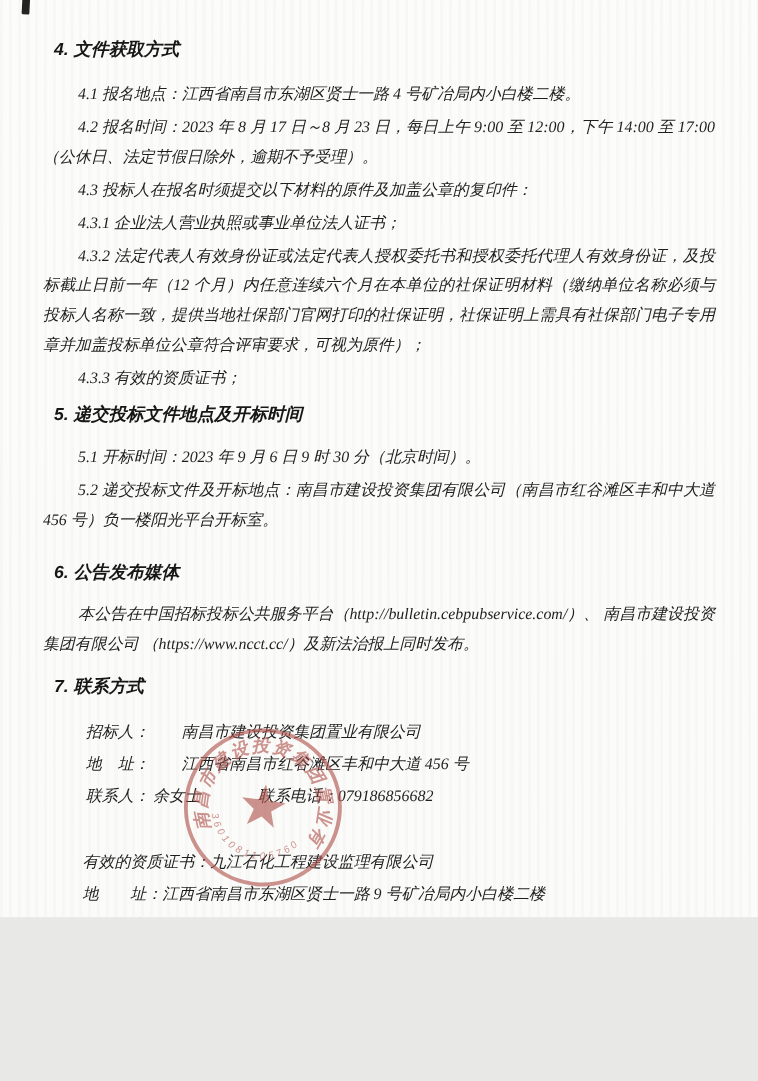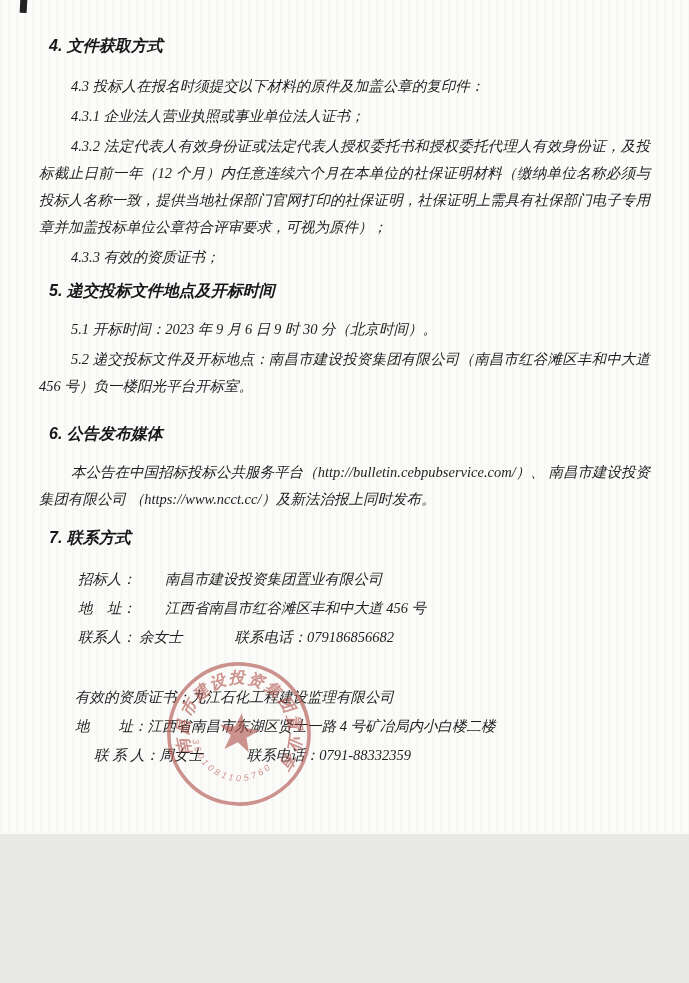--- a/index.html
+++ b/index.html
@@ -64,20 +64,22 @@
 </head>
 <body>
 
 <div class="page">
 
   <div class="corner-artifact"></div>
 
   <div class="content">
 
     <h2 class="sec-heading">4. 文件获取方式</h2>
+    <p class="body-par">4.1 报名地点：江西省南昌市东湖区贤士一路 4 号矿冶局内小白楼二楼。</p>
+    <p class="body-par">4.2 报名时间：2023 年 8 月 17 日～8 月 23 日，每日上午 9:00 至 12:00，下午 14:00 至 17:00（公休日、法定节假日除外，逾期不予受理）。</p>
     <p class="body-par">4.3 投标人在报名时须提交以下材料的原件及加盖公章的复印件：</p>
     <p class="body-par">4.3.1 企业法人营业执照或事业单位法人证书；</p>
     <p class="body-par">4.3.2 法定代表人有效身份证或法定代表人授权委托书和授权委托代理人有效身份证，及投标截止日前一年（12 个月）内任意连续六个月在本单位的社保证明材料（缴纳单位名称必须与投标人名称一致，提供当地社保部门官网打印的社保证明，社保证明上需具有社保部门电子专用章并加盖投标单位公章符合评审要求，可视为原件）；</p>
     <p class="body-par">4.3.3 有效的资质证书；</p>
 
     <h2 class="sec-heading h5x">5. 递交投标文件地点及开标时间</h2>
     <p class="body-par">5.1 开标时间：2023 年 9 月 6 日 9 时 30 分（北京时间）。</p>
     <p class="body-par">5.2 递交投标文件及开标地点：南昌市建设投资集团有限公司（南昌市红谷滩区丰和中大道 456 号）负一楼阳光平台开标室。</p>
 
     <h2 class="sec-heading h6x">6. 公告发布媒体</h2>
@@ -95,21 +97,21 @@
       <div class="contact-row">
         <span class="c-label">联系人：</span><span>余女士</span><span class="c-gap"></span><span class="c-gap"></span><span>联系电话：</span><span>079186856682</span>
       </div>
     </div>
 
     <div class="agency-block">
       <div class="contact-row">
         <span>有效的资质证书：</span><span>九江石化工程建设监理有限公司</span>
       </div>
       <div class="contact-row">
-        <span>地　　址：</span><span>江西省南昌市东湖区贤士一路 4 号矿冶局内小白楼二楼</span>
+        <span>地　　址：</span><span>江西省南昌市东湖区贤士一路 9 号矿冶局内小白楼二楼</span>
       </div>
       <div class="contact-row">
         <span style="margin-left:19px">联 系 人：</span><span>周女士</span><span class="c-gap"></span><span class="c-gap-sm"></span><span>联系电话：</span><span>0791-88332359</span>
       </div>
     </div>
 
   </div>
 
   <svg class="stamps-layer" viewBox="0 0 689 983" xmlns="http://www.w3.org/2000/svg">
     <defs>

